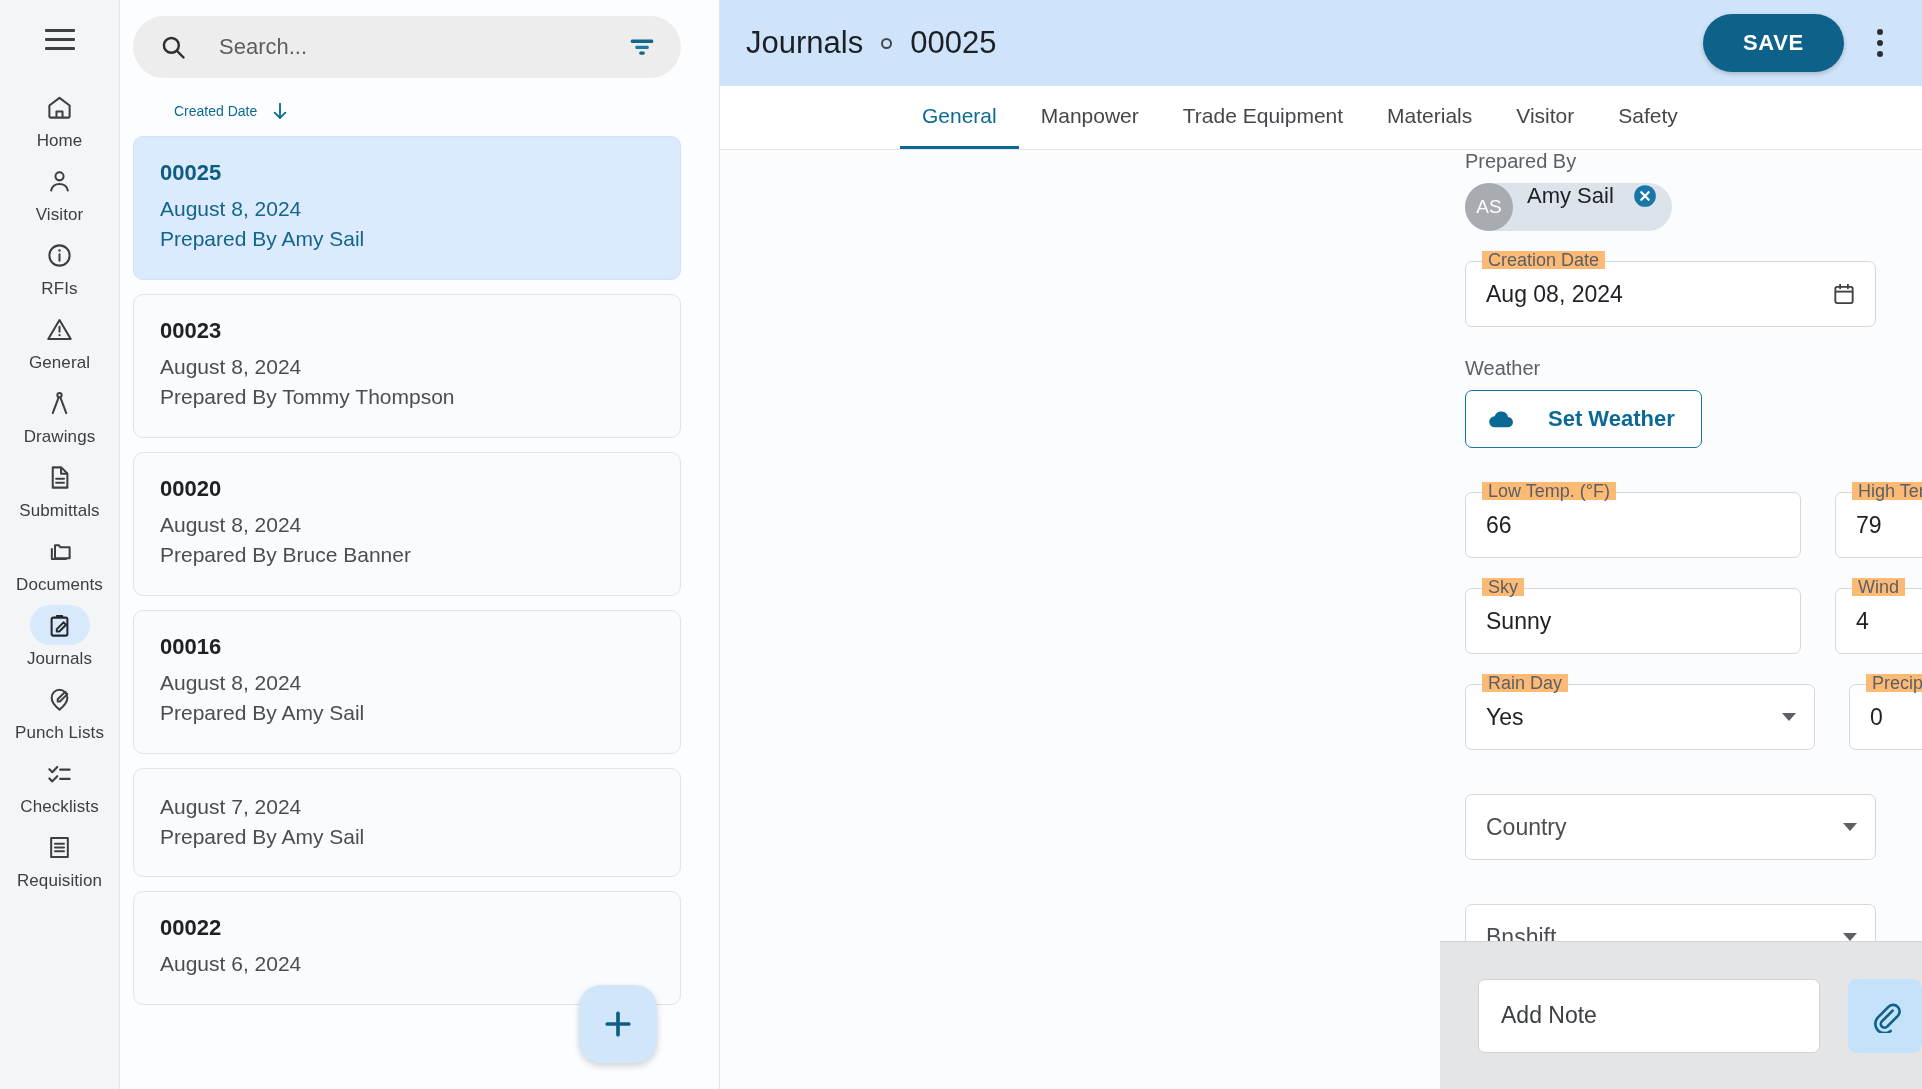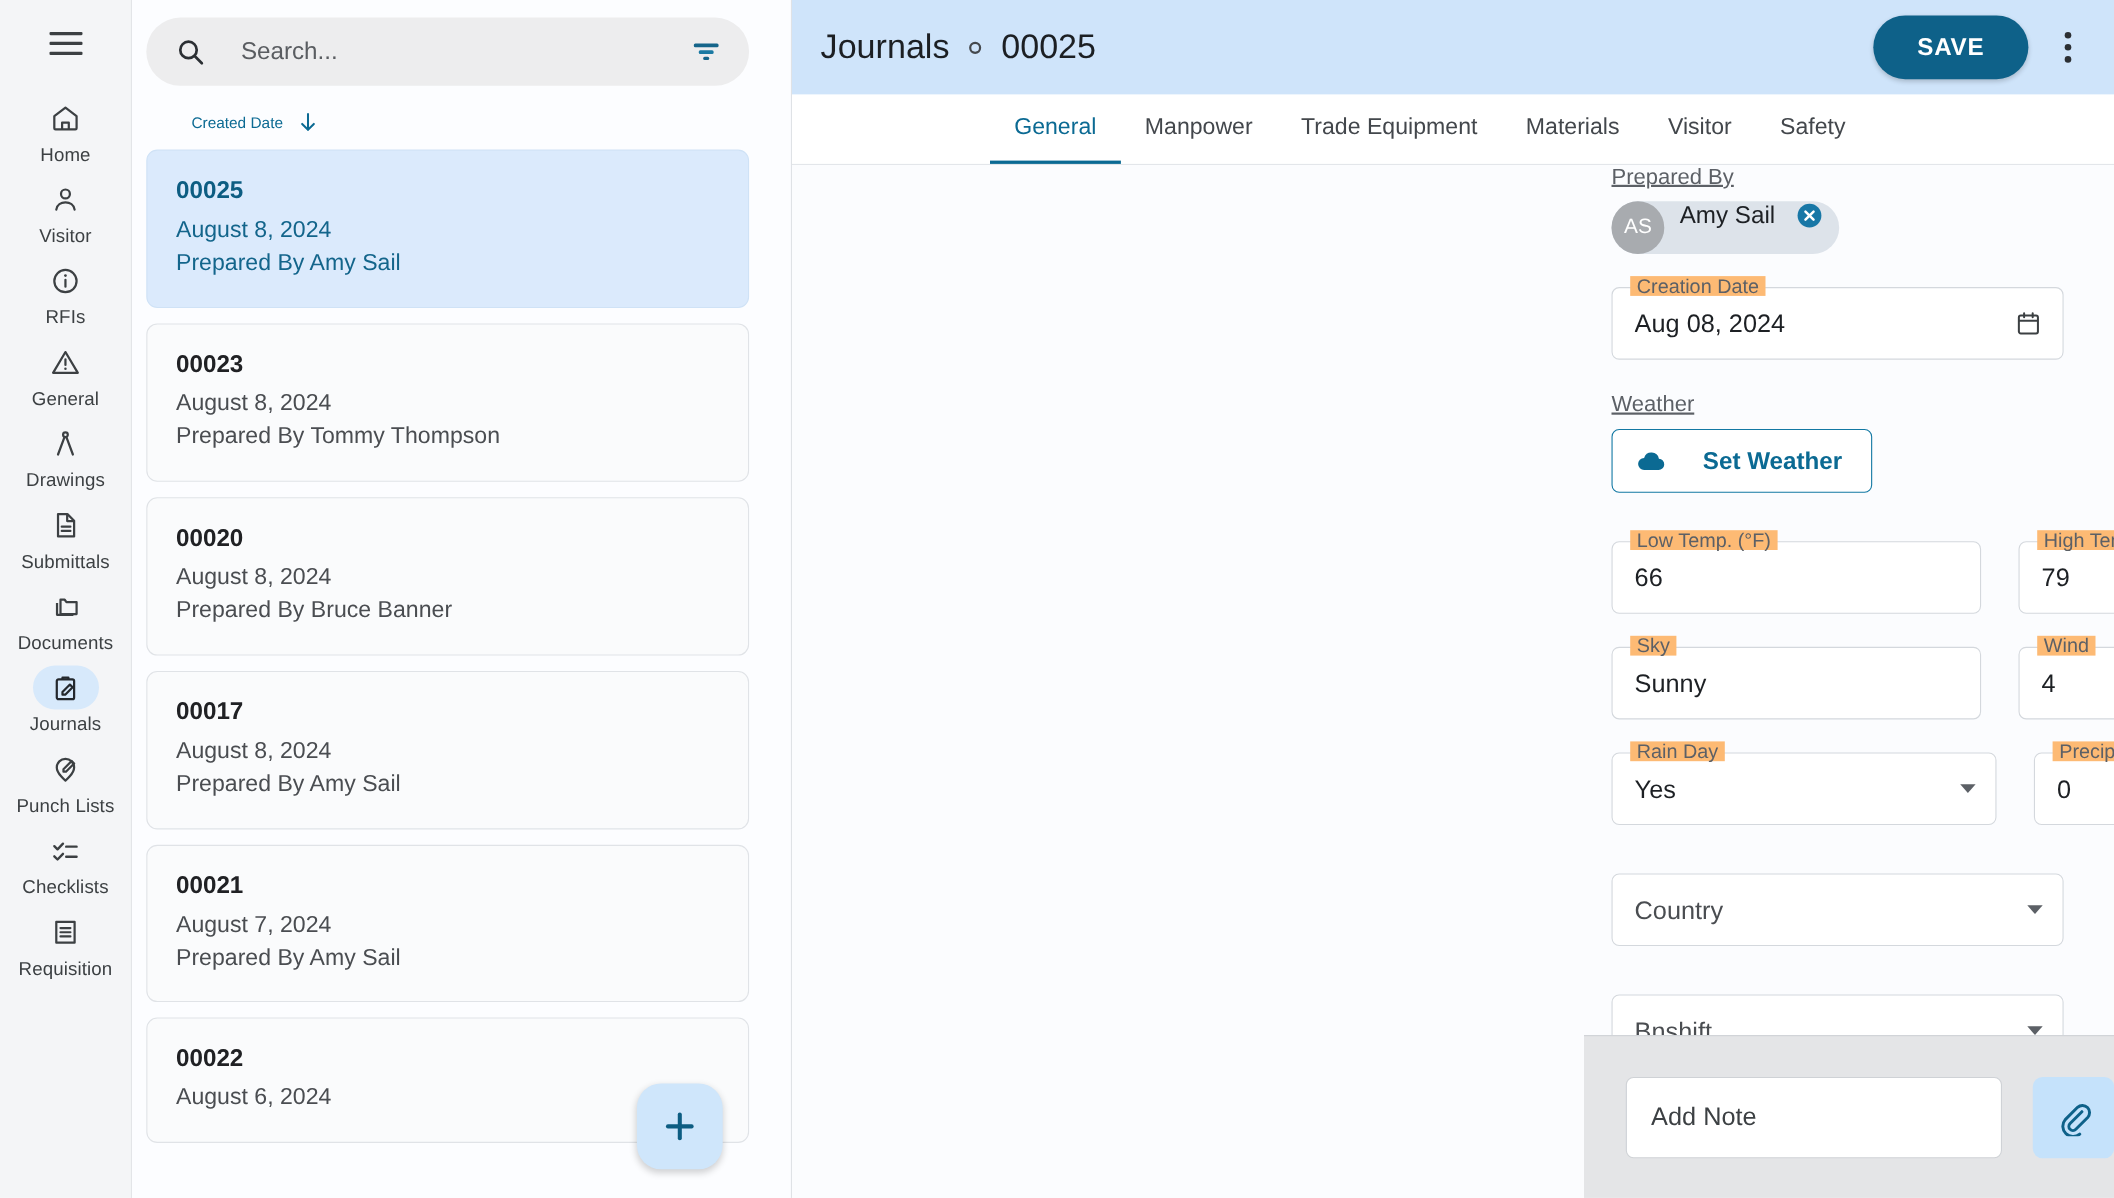--- a/index.html
+++ b/index.html
@@ -122,21 +122,21 @@
     padding-left: 180px; border-bottom: 1px solid #e3e6ea; background: #ffffff;
   }
   .tab {
     display: flex; align-items: center; padding: 0 22px;
     font-size: 21px; color: #43474c; cursor: pointer;
     border-bottom: 3px solid transparent; white-space: nowrap;
   }
   .tab.active { color: #0b6a93; border-bottom-color: #0b6a93; font-weight: 500; }
   .form { position: absolute; left: 745px; right: 46px; top: 150px; }
 
-  .field-label { font-size: 20px; color: #5c6066; margin-bottom: 10px; text-decoration: underline; }
+  .field-label { font-size: 20px; color: #5c6066; margin-bottom: 10px; }
 
   .chip {
     display: inline-flex; align-items: flex-start; gap: 0;
     background: #dde3ea; border-radius: 24px; height: 48px;
     padding: 0 14px 0 0; cursor: pointer;
   }
   .chip-avatar {
     width: 48px; height: 48px; border-radius: 50%; background: #a8abaf;
     color: #ffffff; font-size: 19px; display: flex;
     align-items: center; justify-content: center; flex: 0 0 48px;
@@ -362,26 +362,25 @@
         <div class="card-id">00023</div>
         <div class="card-line">August 8, 2024</div>
         <div class="card-line">Prepared By Tommy Thompson</div>
       </div>
       <div class="card">
         <div class="card-id">00020</div>
         <div class="card-line">August 8, 2024</div>
         <div class="card-line">Prepared By Bruce Banner</div>
       </div>
       <div class="card">
-        <div class="card-id">00017</div>
+        <div class="card-id">00016</div>
         <div class="card-line">August 8, 2024</div>
         <div class="card-line">Prepared By Amy Sail</div>
       </div>
       <div class="card">
-        <div class="card-id">00021</div>
         <div class="card-line">August 7, 2024</div>
         <div class="card-line">Prepared By Amy Sail</div>
       </div>
       <div class="card">
         <div class="card-id">00022</div>
         <div class="card-line">August 6, 2024</div>
       </div>
     </div>
 
     <button class="fab">

